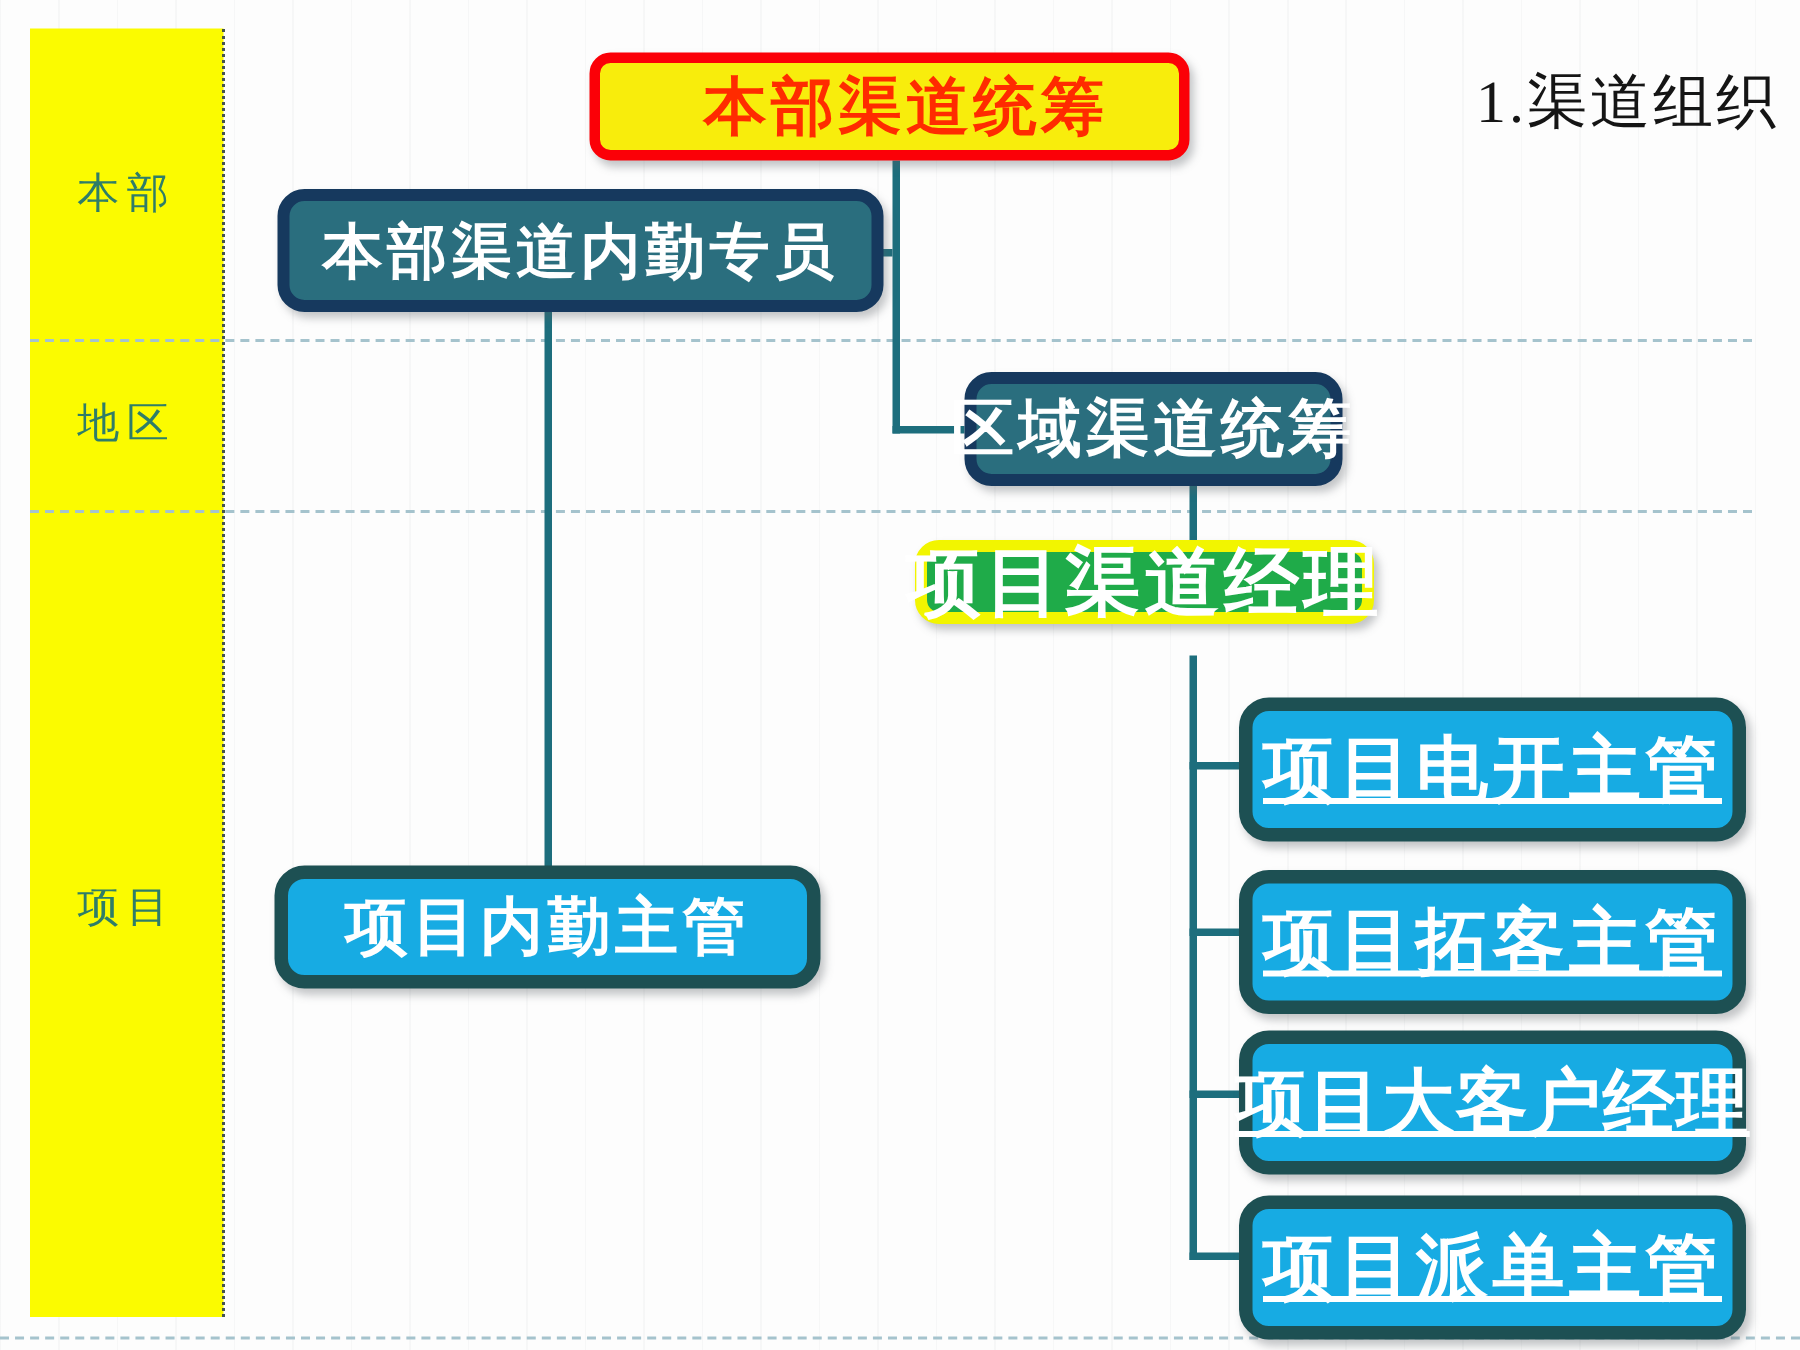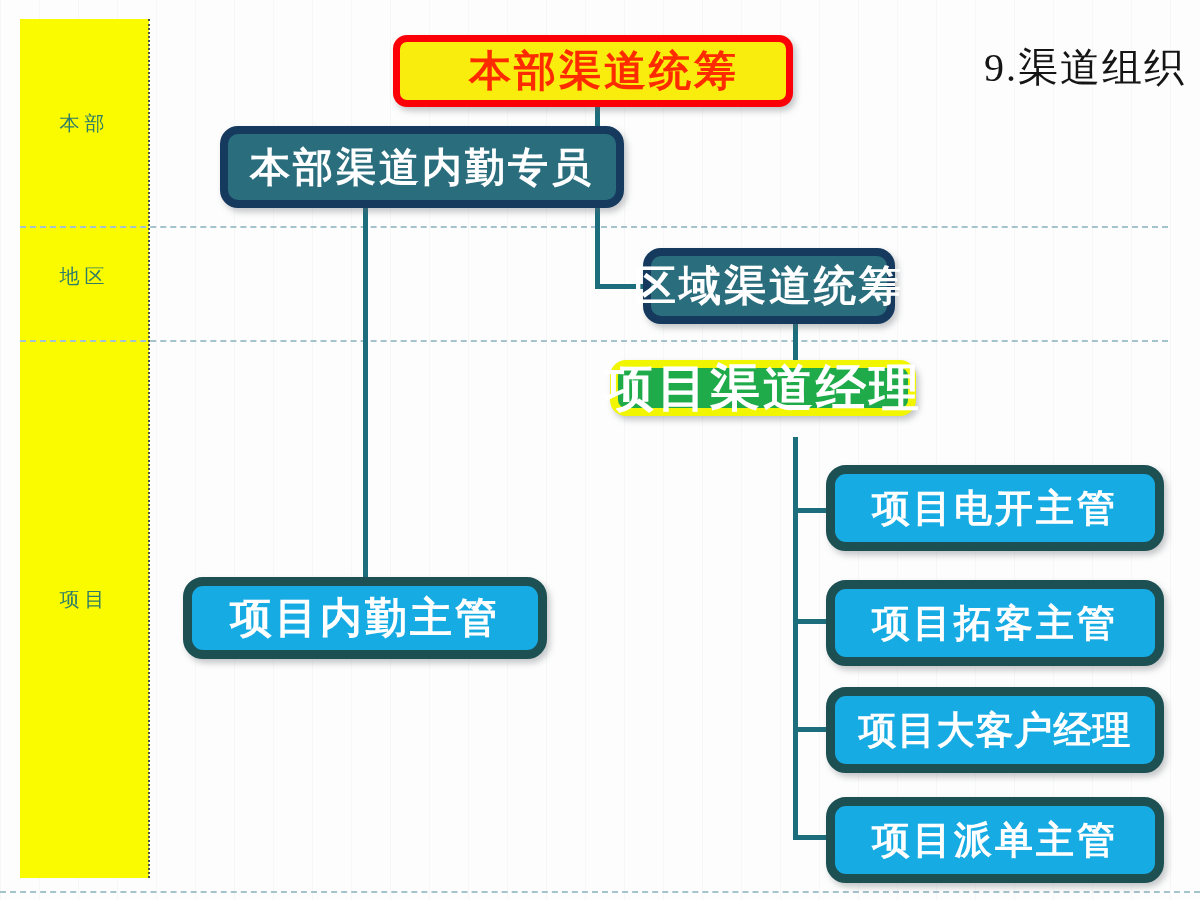--- a/index.html
+++ b/index.html
@@ -9,21 +9,21 @@
       repeating-linear-gradient(90deg, rgba(120,130,135,0.05) 0 1px, transparent 1px 39px),
       #fdfdfd;
     overflow:hidden;
     font-family:"Liberation Sans", sans-serif;
   }
   
   .band{position:absolute;left:20px;top:19px;width:129px;height:859px;background:#fbfb00;}
   .band-divider{position:absolute;left:148px;top:19px;height:859px;width:0;border-left:2px dotted #45544e;}
   .lane-label{
     position:absolute;left:20px;width:129px;text-align:center;
-    color:#2f7d68;font-size:20px;letter-spacing:5px;font-weight:400;
+    color:#2f7d68;font-size:28px;letter-spacing:5px;font-weight:400;
   }
   .lane-hq{top:110px;}
   .lane-region{top:263px;}
   .lane-project{top:586px;}
 
   
   .sep{position:absolute;height:0;border-top:2px dashed #a5c3cd;}
   .sep1{left:20px;top:226px;width:1148px;}
   .sep2{left:20px;top:340px;width:1148px;}
   .sep3{left:0;top:891px;width:1200px;}
@@ -56,52 +56,52 @@
     box-sizing:border-box;white-space:nowrap;
   }
   .b-root{
     left:393px;top:35px;width:400px;height:72px;
     background:#f8ed0c;border:7px solid #fb0007;border-radius:14px;
     color:#ff2b00;font-size:42px;padding-left:22px;
   }
   .b-teal{
     background:#2a6e7e;border:8px solid #16395e;border-radius:18px;
   }
-  .b-hq-staff{left:185px;top:126px;width:404px;height:82px;font-size:40px;margin-left:35px;}
+  .b-hq-staff{left:185px;top:126px;width:404px;height:82px;font-size:40px;}
   .b-region{left:643px;top:248px;width:252px;height:76px;font-size:42px;}
   .b-pm{
     left:610px;top:360px;width:306px;height:56px;font-size:50px;
     background:#1fab49;border:8px solid #f2f500;border-radius:16px;
   }
   .b-blue{
     background:#17abe3;border:9px solid #1d5053;border-radius:20px;
   }
   .b-admin{left:183px;top:577px;width:364px;height:82px;font-size:42px;}
-  .b-child{left:826px;width:338px;height:86px;font-size:38px;}
+  .b-child{left:826px;width:338px;height:96px;font-size:48px;text-decoration:underline;}
   .b-c0{top:465px;}
   .b-c1{top:580px;}
   .b-c2{top:687px;letter-spacing:1px;}
   .b-c3{top:797px;}
 </style>
 </head>
 <body>
 
 <div id="stage">
 
   <div class="band"></div>
   <div class="band-divider"></div>
   <div class="lane-label lane-hq">本部</div>
   <div class="lane-label lane-project">项目</div>
   <div class="lane-label lane-region">地区</div>
 
   <div class="sep sep1"></div>
   <div class="sep sep2"></div>
   <div class="sep sep3"></div>
 
-  <div class="title">9.渠道组织</div>
+  <div class="title">1.渠道组织</div>
 
   <div class="conn c-root-v"></div>
   <div class="conn c-staff-h"></div>
   <div class="conn c-region-h"></div>
   <div class="conn c-staff-down"></div>
   <div class="conn c-region-pm"></div>
   <div class="conn c-spine"></div>
   <div class="conn c-b1"></div>
   <div class="conn c-b2"></div>
   <div class="conn c-b3"></div>

